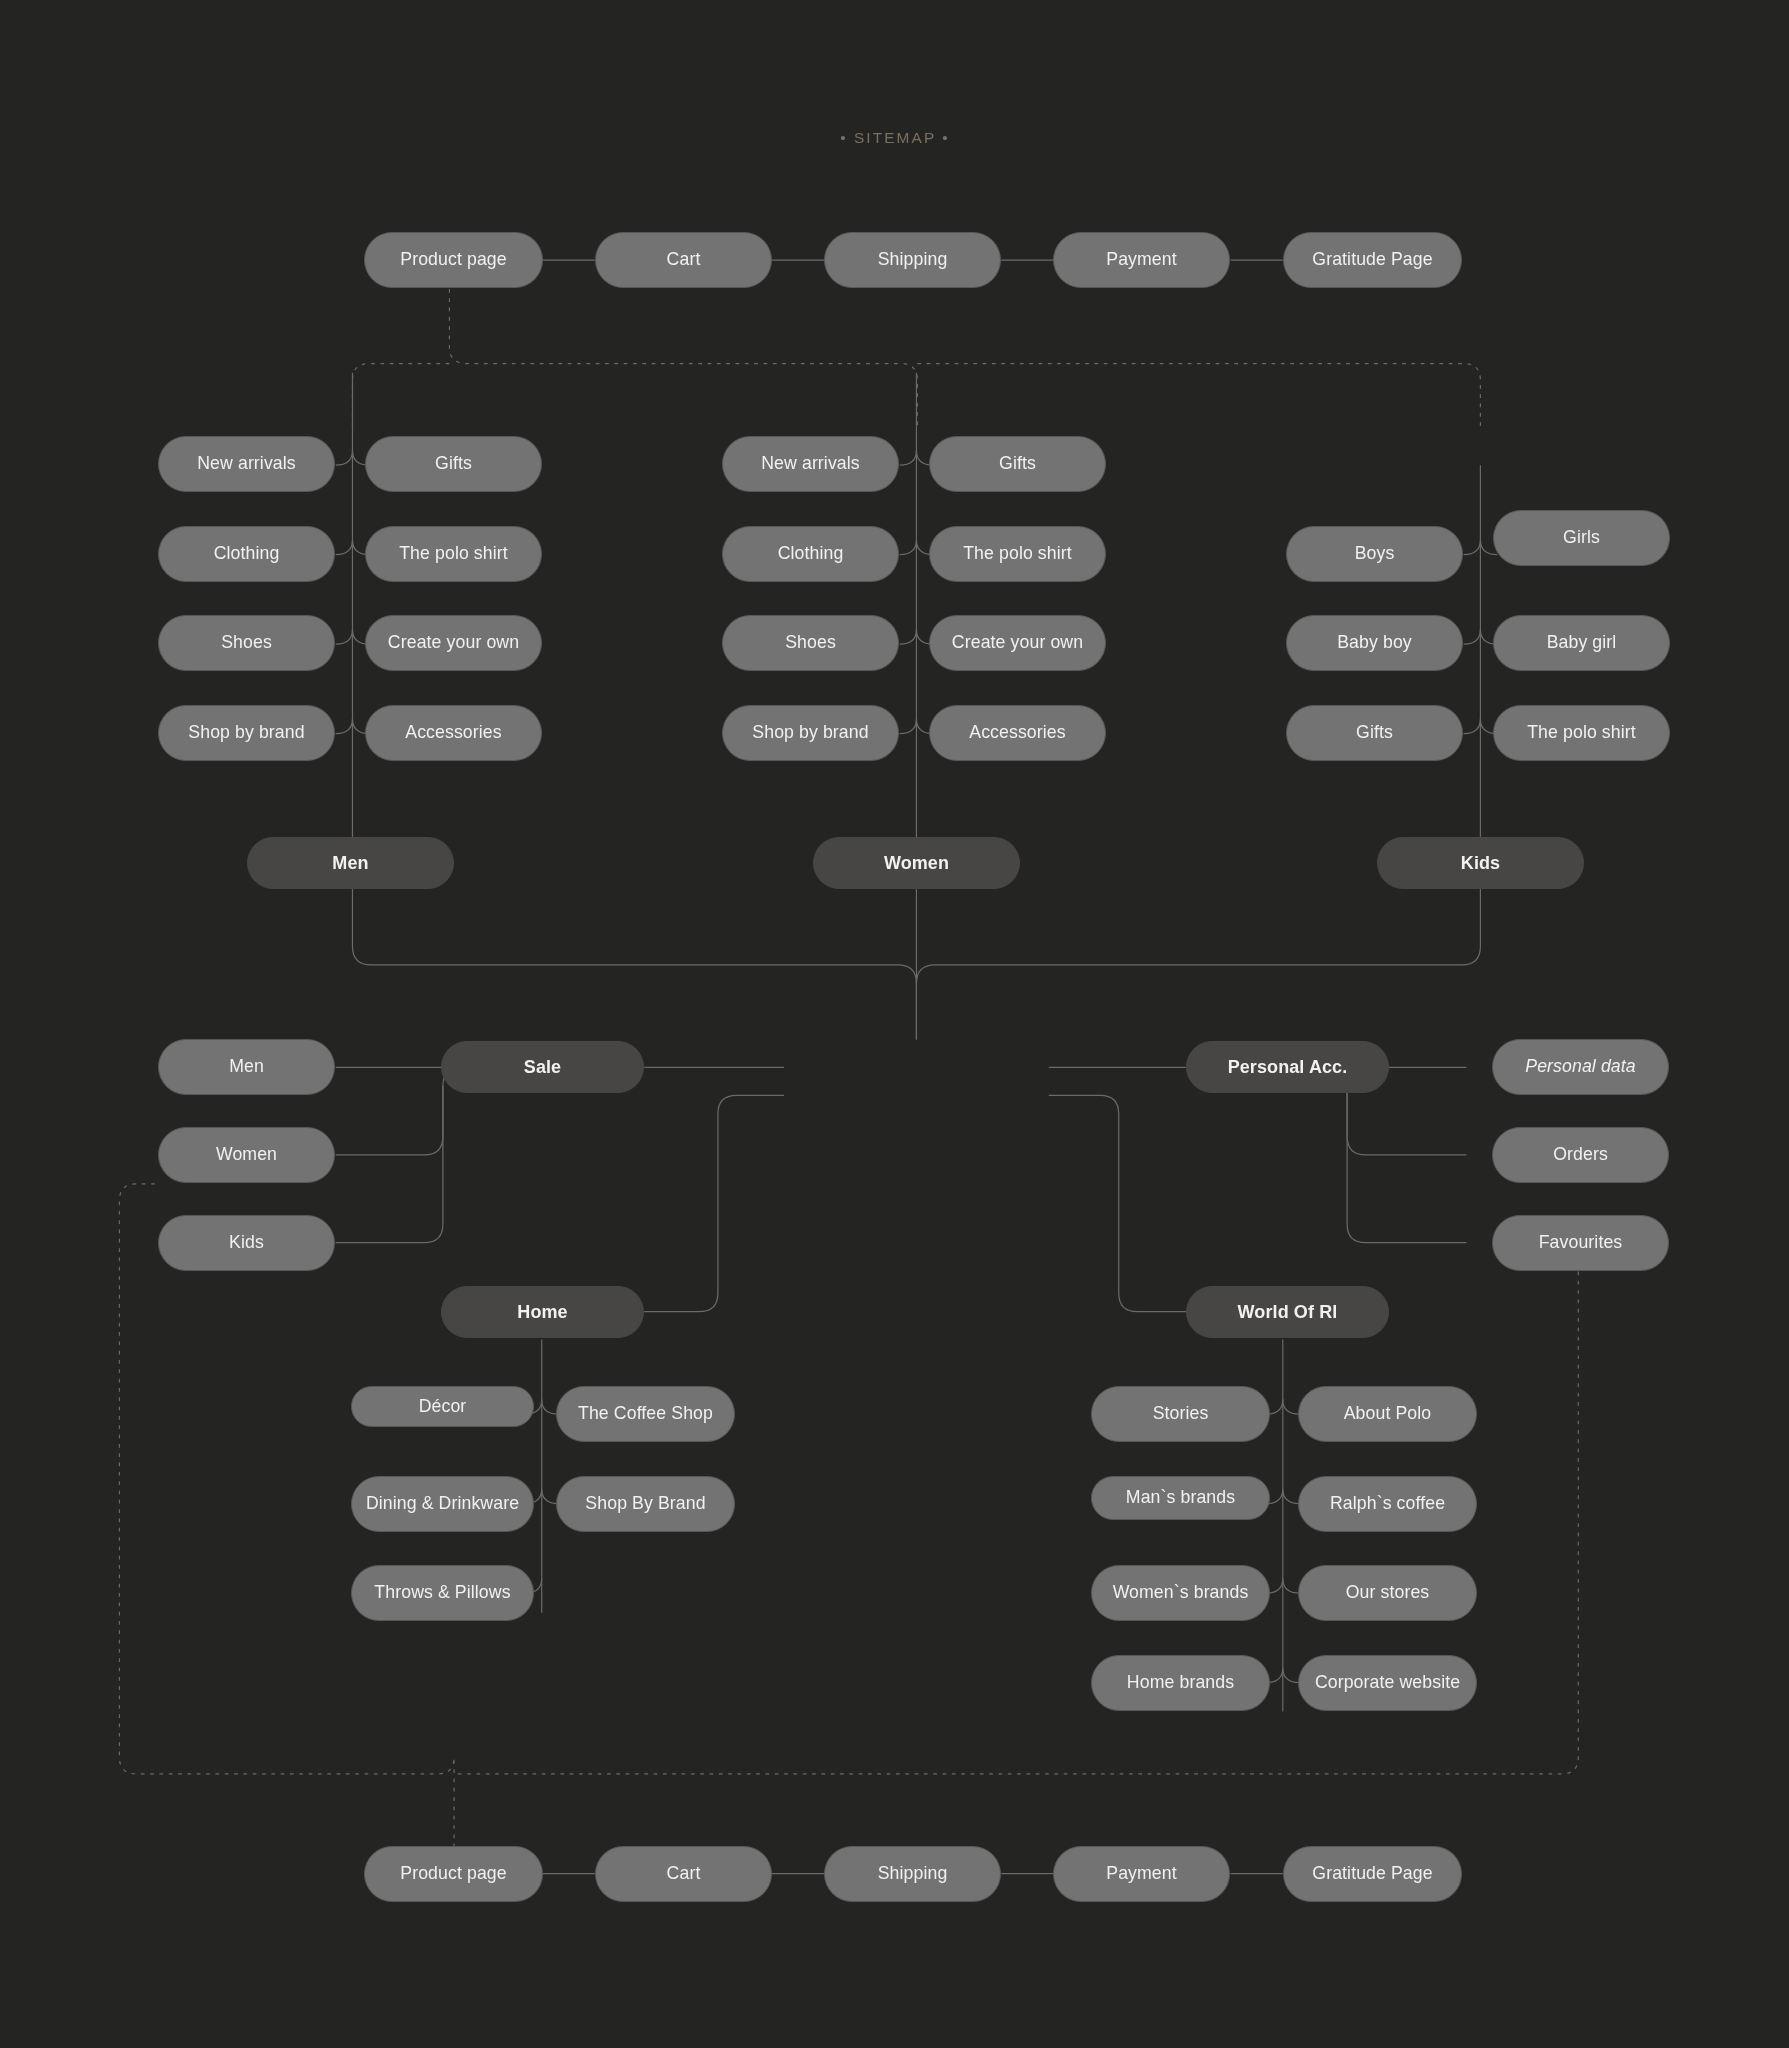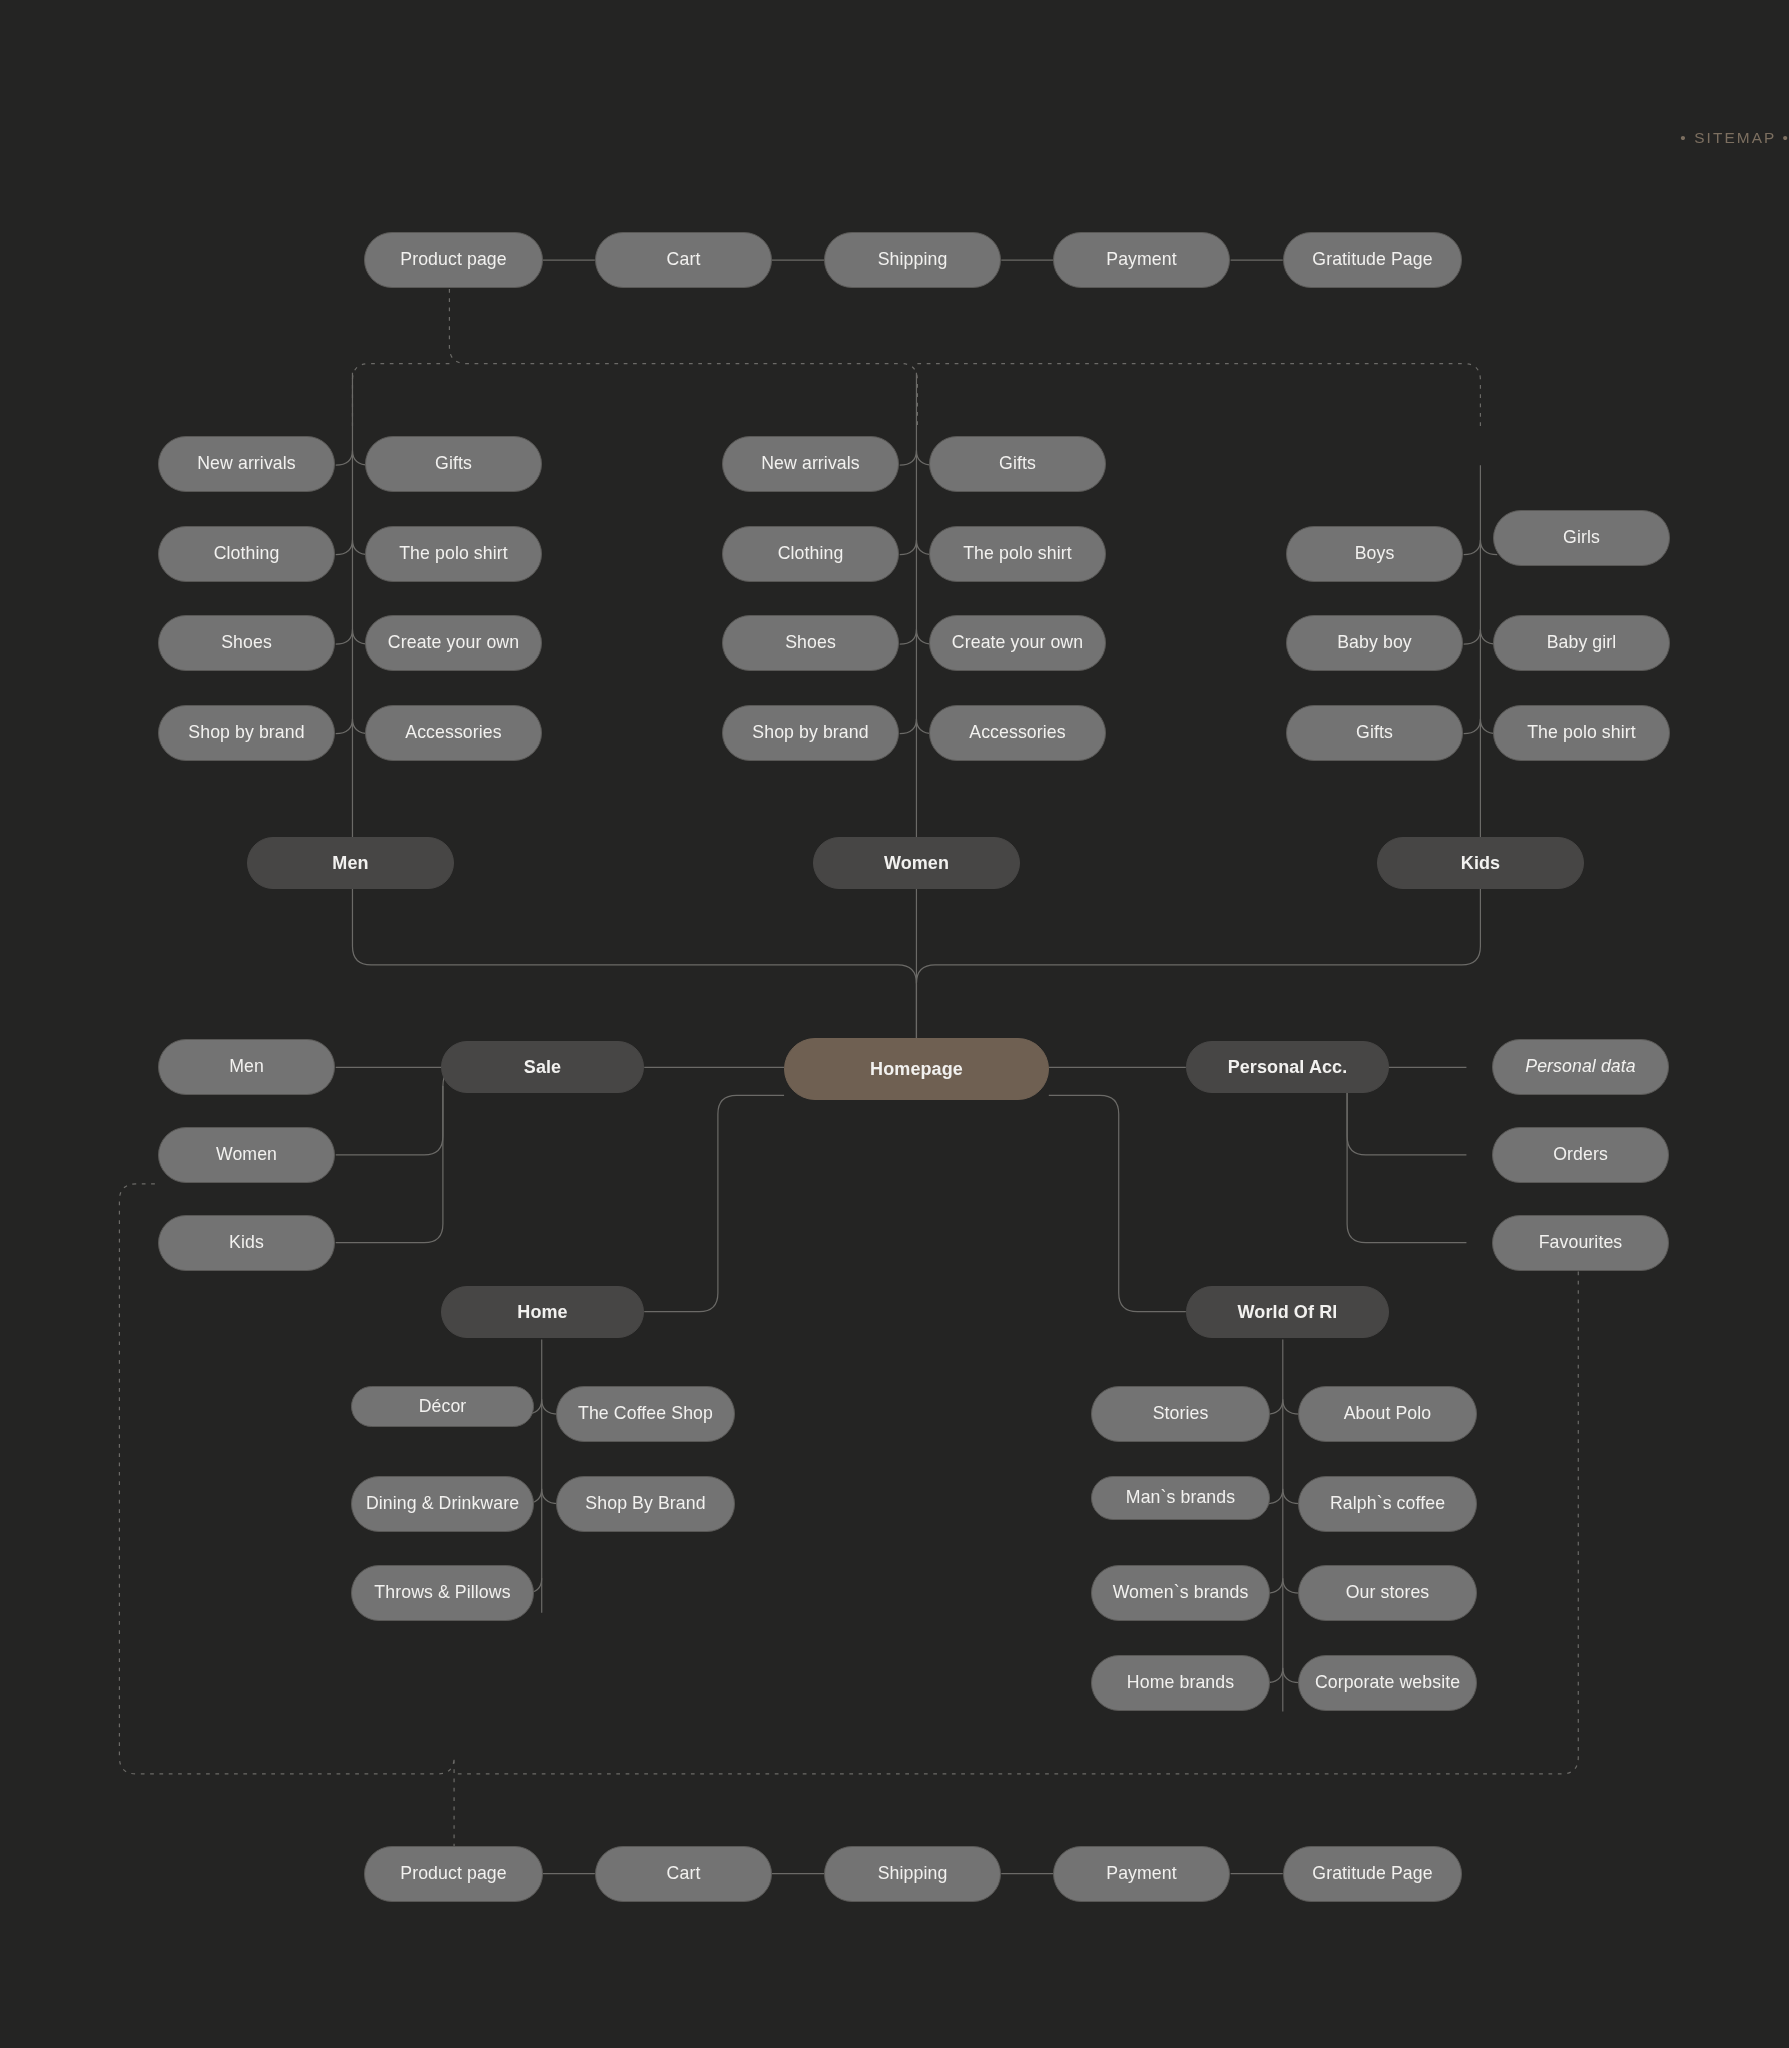--- a/index.html
+++ b/index.html
@@ -18,21 +18,21 @@
   #wires {
     position: absolute;
     left: 0; top: 0;
     width: 1790px; height: 2048px;
     pointer-events: none;
   }
   .kicker {
     position: absolute;
     left: 0; right: 0;
     top: 129px;
-    text-align: right;
+    text-align: center;
     color: #7c6f60;
     font-size: 15.4px;
     letter-spacing: 2.1px;
     font-weight: 400;
     white-space: nowrap;
   }
   .node {
     position: absolute;
     display: flex;
     align-items: center;
@@ -179,21 +179,20 @@
   <div class="node outline" style="left:1286px;top:526px;width:177px;height:56px;">Boys</div>
   <div class="node outline" style="left:1286px;top:615px;width:177px;height:56px;">Baby boy</div>
   <div class="node outline" style="left:1286px;top:705px;width:177px;height:56px;">Gifts</div>
 
   <div class="node outline" style="left:1493px;top:510px;width:177px;height:56px;">Girls</div>
   <div class="node outline" style="left:1493px;top:615px;width:177px;height:56px;">Baby girl</div>
   <div class="node outline" style="left:1493px;top:705px;width:177px;height:56px;">The polo shirt</div>
 
   <div class="node solid" style="left:1377px;top:837px;width:207px;height:52px;">Kids</div>
 
-  <div class="node accent" style="left:784px;top:1038px;width:265px;height:62px;">Homepage</div>
 
   <div class="node solid" style="left:441px;top:1041px;width:203px;height:52px;">Sale</div>
   <div class="node outline" style="left:158px;top:1039px;width:177px;height:56px;">Men</div>
   <div class="node outline" style="left:158px;top:1127px;width:177px;height:56px;">Women</div>
   <div class="node outline" style="left:158px;top:1215px;width:177px;height:56px;">Kids</div>
 
   <div class="node solid" style="left:1186px;top:1041px;width:203px;height:52px;">Personal Acc.</div>
   <div class="node outline" style="left:1492px;top:1039px;width:177px;height:56px;font-style:italic;">Personal data</div>
   <div class="node outline" style="left:1492px;top:1127px;width:177px;height:56px;">Orders</div>
   <div class="node outline" style="left:1492px;top:1215px;width:177px;height:56px;">Favourites</div>

